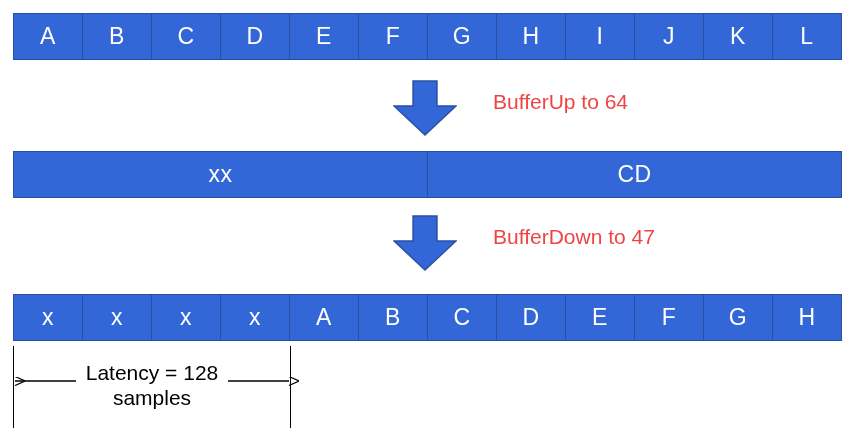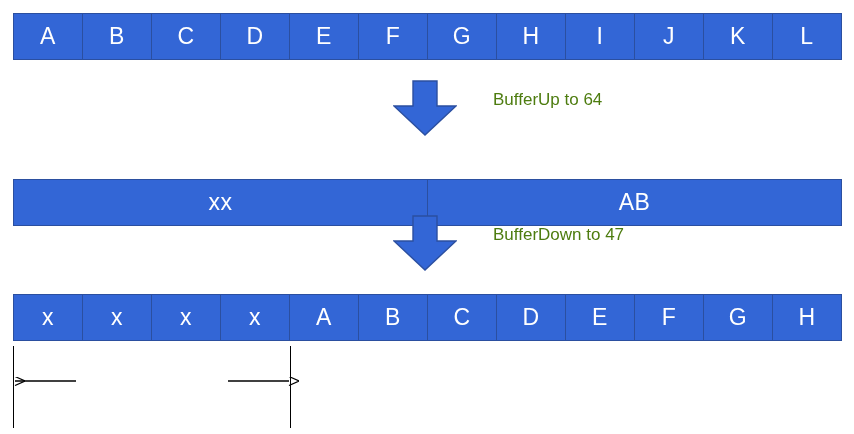--- a/index.html
+++ b/index.html
@@ -39,21 +39,21 @@
     color: #ffffff;
     background: #3366d6;
     border-right: 1px solid #2b4fa0;
     letter-spacing: 0.5px;
   }
   .cell:last-child { border-right: none; }
 
   #row-source   { left: 13px; top: 13px;  width: 829px; height: 47px; }
   #row-source .cell   { font-size: 23px; }
 
-  #row-bufferup { left: 13px; top: 151px; width: 829px; height: 47px; margin-top: 28px; }
+  #row-bufferup { left: 13px; top: 151px; width: 829px; height: 47px; }
   #row-bufferup .cell { font-size: 23px; }
 
   #row-bufferdown { left: 13px; top: 294px; width: 829px; height: 47px; }
   #row-bufferdown .cell { font-size: 23px; }
 
   
   .flow-step {
     position: absolute;
     height: 60px;
   }
@@ -61,22 +61,22 @@
     position: absolute;
     left: 0;
     top: 0;
     width: 64px;
     height: 56px;
   }
   .flow-label {
     position: absolute;
     left: 100px;
     top: 10px;
-    font-size: 17px;
-    color: #4d7c0f;
+    font-size: 21px;
+    color: #ef4444;
     white-space: nowrap;
   }
   #step-bufferup   { left: 393px; top: 80px;  }
   #step-bufferdown { left: 393px; top: 215px; }
 
   
   .latency-group {
     position: absolute;
     left: 13px;
     top: 346px;
@@ -134,21 +134,21 @@
 
   <div class="flow-step" id="step-bufferup">
     <svg class="flow-arrow" viewBox="0 0 64 56">
       <polygon points="20,1 44,1 44,26 63,26 32,55 1,26 20,26" fill="#3366d6" stroke="#2b4fa0" stroke-width="1.4"></polygon>
     </svg>
     <div class="flow-label">BufferUp to 64</div>
   </div>
 
   <div class="buffer-row" id="row-bufferup">
     <div class="cell">xx</div>
-    <div class="cell">AB</div>
+    <div class="cell">CD</div>
   </div>
 
   <div class="flow-step" id="step-bufferdown">
     <svg class="flow-arrow" viewBox="0 0 64 56">
       <polygon points="20,1 44,1 44,26 63,26 32,55 1,26 20,26" fill="#3366d6" stroke="#2b4fa0" stroke-width="1.4"></polygon>
     </svg>
     <div class="flow-label">BufferDown to 47</div>
   </div>
 
   <div class="buffer-row" id="row-bufferdown">
@@ -176,15 +176,19 @@
           <path d="M10,0 L0,4.5 L10,9" fill="none" stroke="#000" stroke-width="1.2"></path>
         </marker>
         <marker id="arrR" markerWidth="11" markerHeight="9" refX="1" refY="4.5" orient="auto" markerUnits="userSpaceOnUse">
           <path d="M1,0 L11,4.5 L1,9" fill="none" stroke="#000" stroke-width="1.2"></path>
         </marker>
       </defs>
       <line x1="63" y1="35" x2="2" y2="35" stroke="#000" stroke-width="1.3" marker-end="url(#arrL)"></line>
       <line x1="215" y1="35" x2="276" y2="35" stroke="#000" stroke-width="1.3" marker-end="url(#arrR)"></line>
     </svg>
 
+    <div class="latency-text">
+      <span>Latency = 128</span><br>
+      <span>samples</span>
+    </div>
   </div>
 
 </div>
 
 </body></html>

